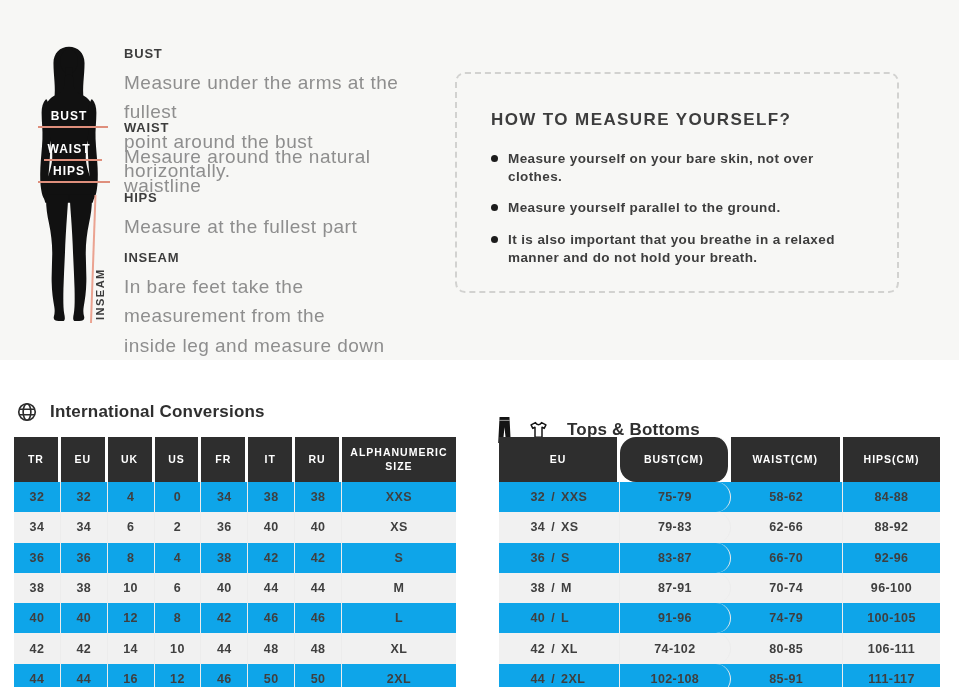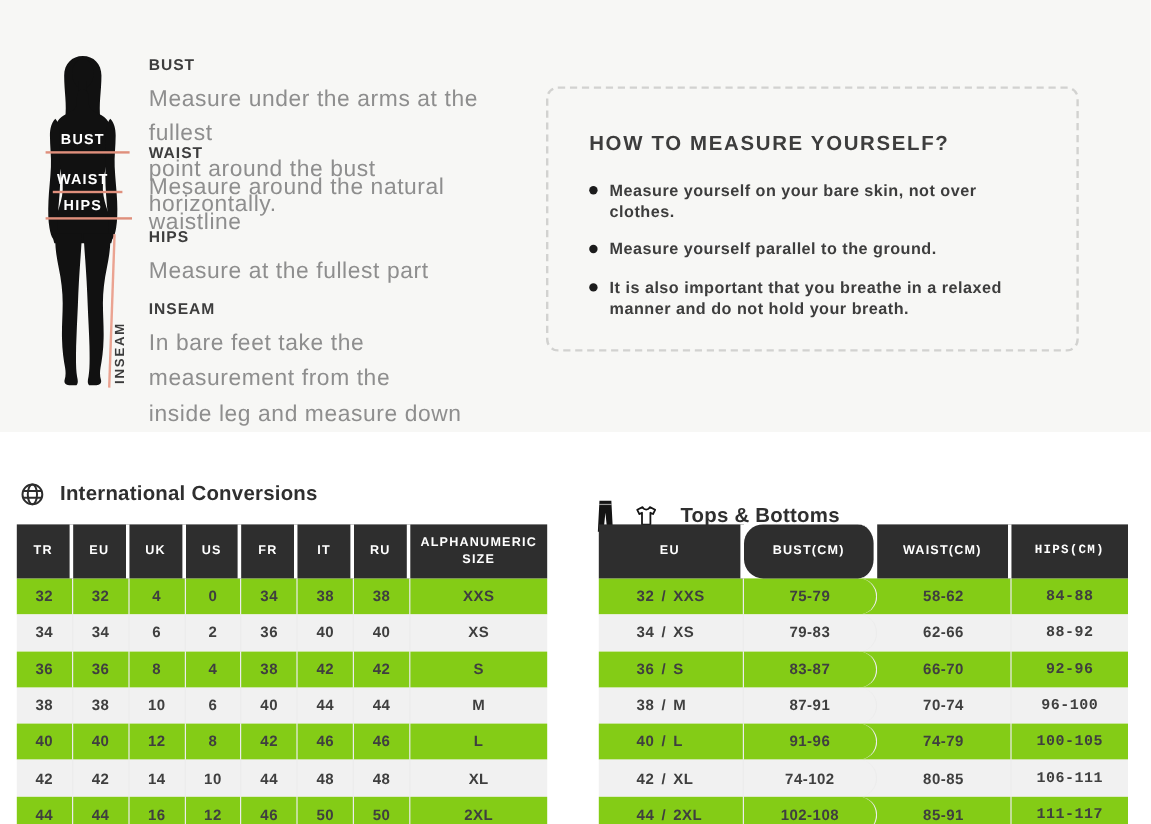--- a/index.html
+++ b/index.html
@@ -55,33 +55,33 @@
 
   
   .sg-table{position:absolute;top:437px;}
   #conv-table{left:14px;width:442px;}
   #tops-table{left:499px;width:441px;}
   .t-head{display:flex;height:45px;}
   .t-hcell{box-sizing:border-box;background:#2e2e2e;color:#ffffff;font-size:10.5px;font-weight:bold;
            letter-spacing:1px;display:flex;align-items:center;justify-content:center;text-align:center;
            line-height:1.25;padding:0 4px;border-right:3px solid #ffffff;}
   .t-hcell:last-child{border-right:none;}
-  .t-row{display:flex;height:30.3px;background:#84cc16;}
+  .t-row{display:flex;height:30.3px;background:#0ea5e9;}
   .t-row.alt{background:#f1f1f1;}
   .t-row.extra{height:31px;}
   .t-cell{box-sizing:border-box;display:flex;align-items:center;justify-content:center;
           font-size:12.5px;font-weight:bold;color:#3f3f3f;letter-spacing:0.4px;
           border-right:1px solid #ececec;}
   .t-cell:last-child{border-right:none;}
   #conv-table .t-hcell,#conv-table .t-cell{width:10.6%;}
   #conv-table .col7{width:25.8%;}
   #tops-table .col0{width:27.5%;}
   #tops-table .col1{width:25.0%;border-radius:16px;}
   #tops-table .col2{width:25.5%;}
-  #tops-table .col3{width:22.0%;font-family:Liberation Mono, monospace;}
+  #tops-table .col3{width:22.0%;}
   .eu-num{display:inline-block;width:22px;text-align:right;}
   .eu-sep{display:inline-block;margin:0 6px;}
   .eu-size{display:inline-block;width:34px;text-align:left;}
 </style>
 </head>
 <body>
 
 <div class="stage">
 
   <div class="top-section">

